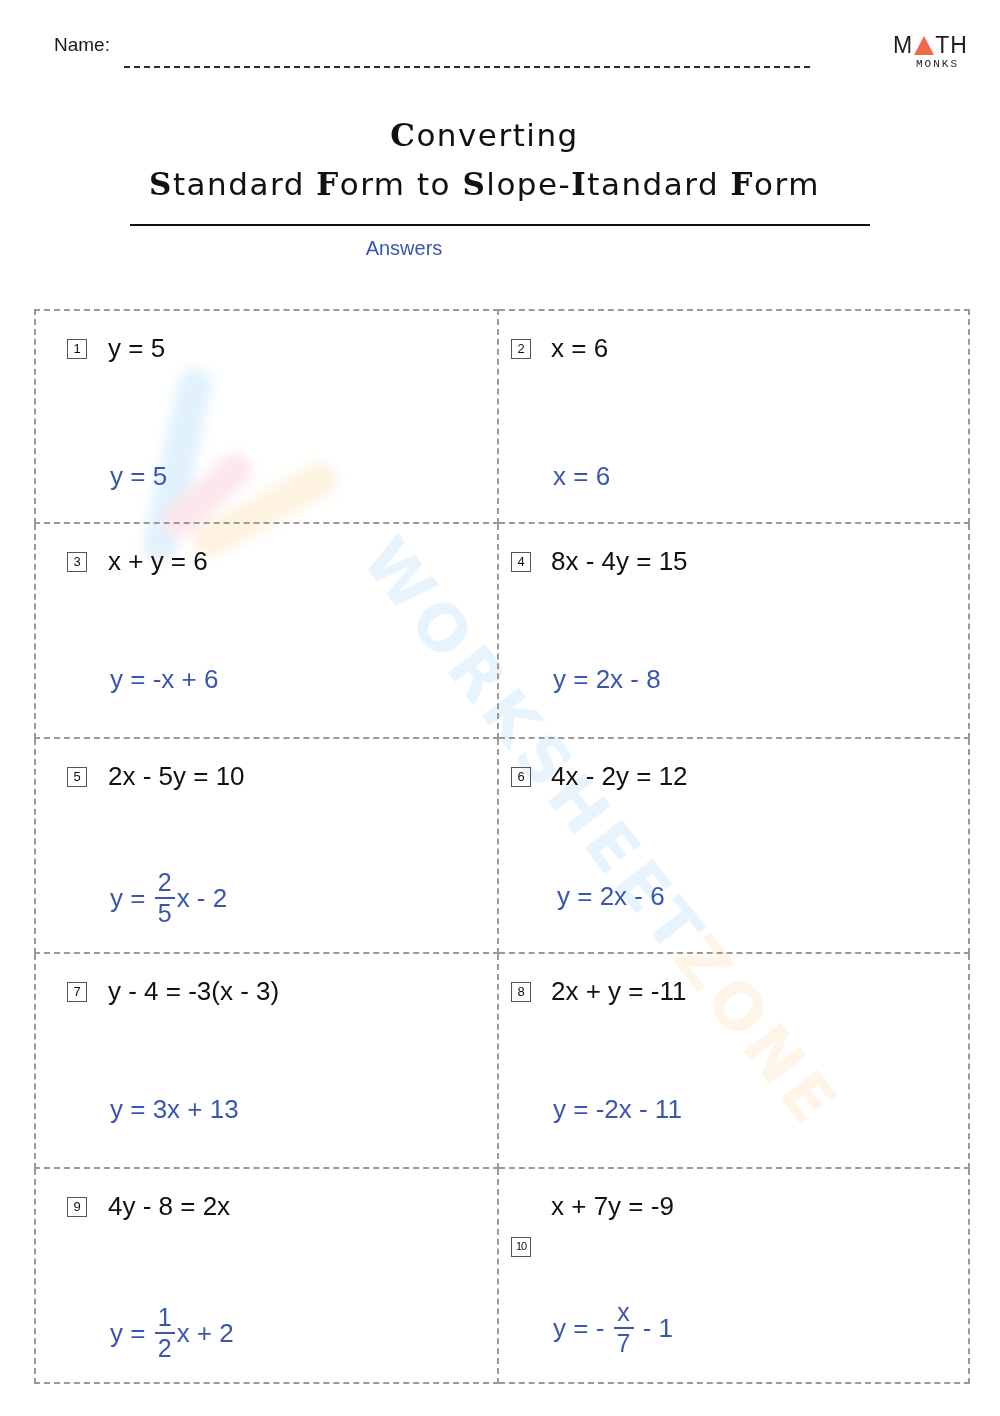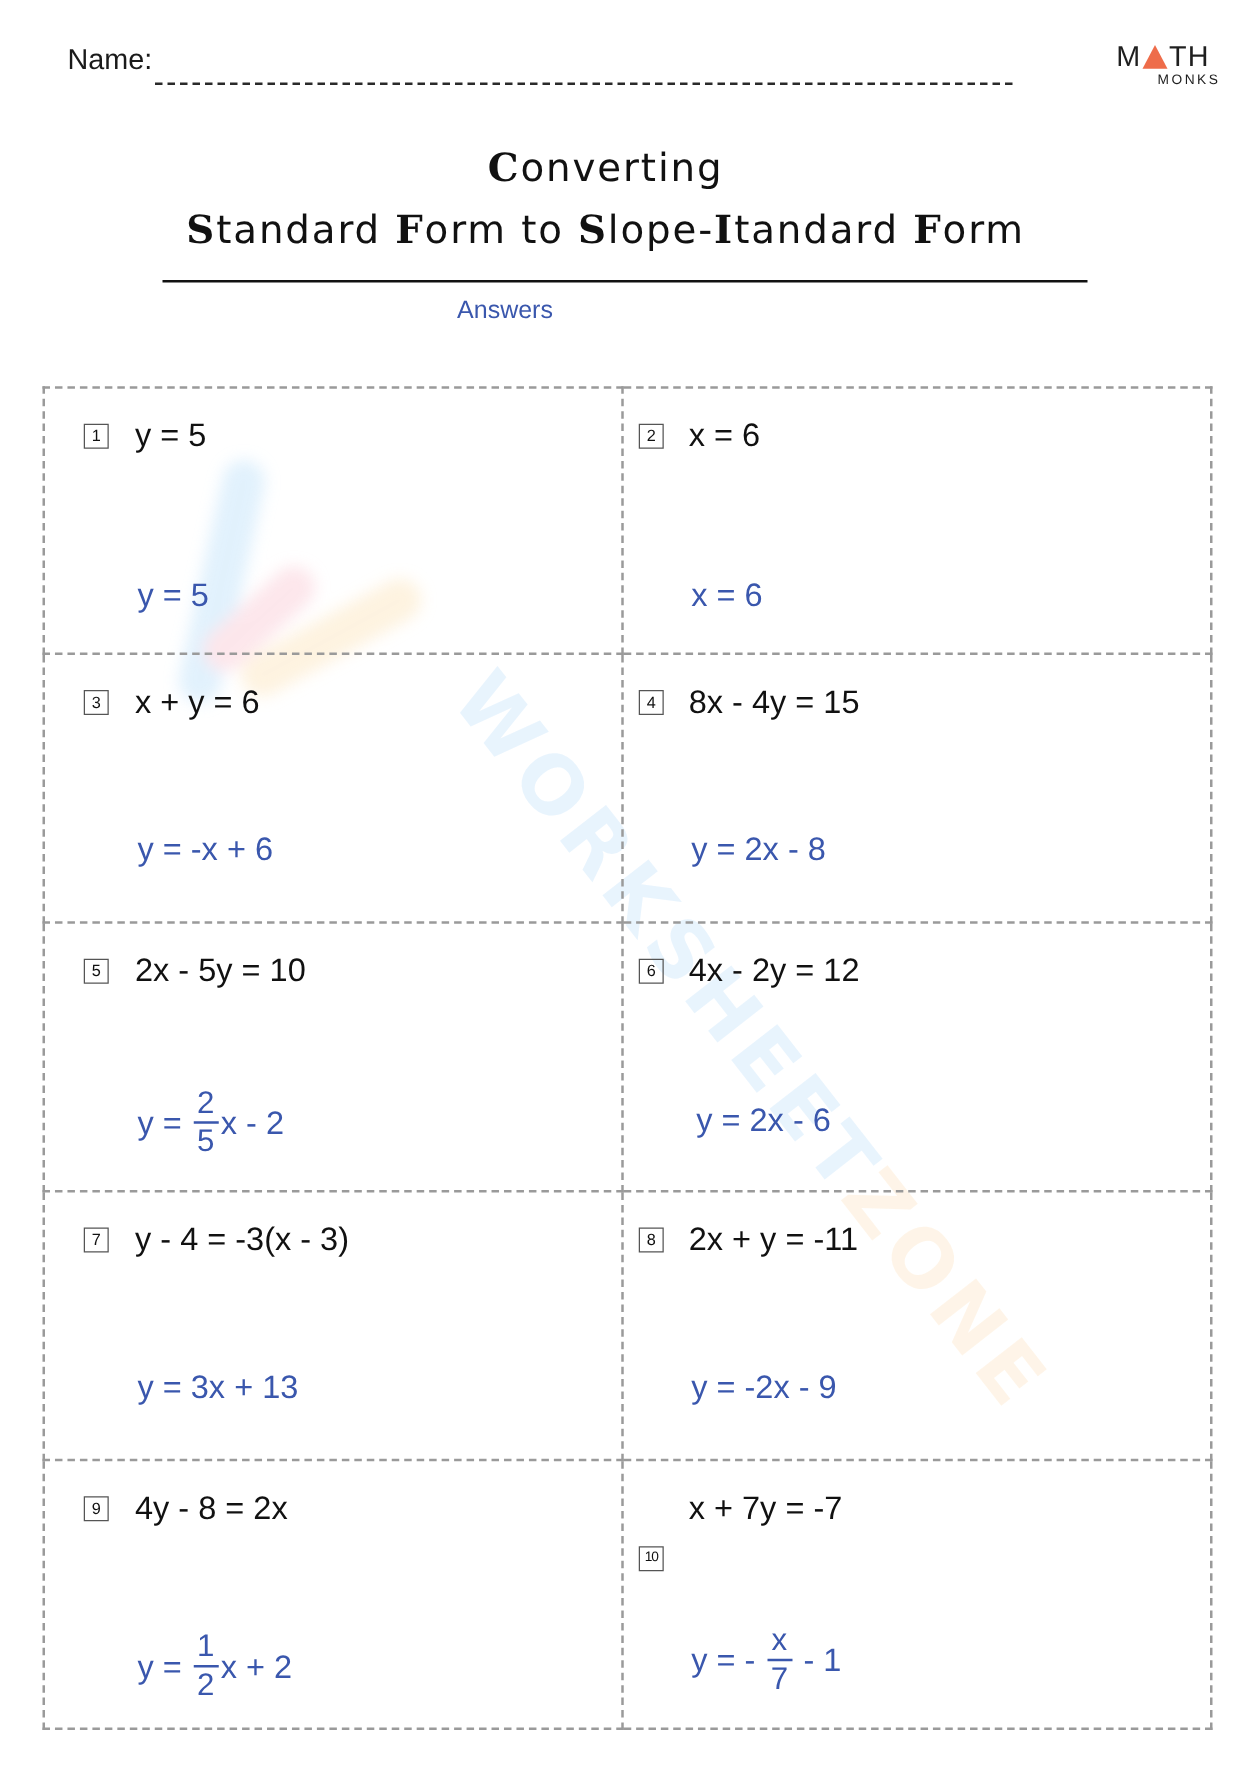--- a/index.html
+++ b/index.html
@@ -15,21 +15,21 @@
       font-family: "DejaVu Sans", sans-serif;
       color: #111111;
     }
 
     
     .name-label {
       position: absolute;
       left: 54px;
       top: 34px;
       font-family: "Liberation Sans", sans-serif;
-      font-size: 23px;
+      font-size: 19px;
       color: #1a1a1a;
     }
     .name-line {
       position: absolute;
       left: 124px;
       top: 66px;
       width: 686px;
       height: 0;
       border-top: 2px dashed #2a2a2a;
     }
@@ -52,25 +52,25 @@
     }
     .logo-tri {
       width: 0;
       height: 0;
       border-left: 10px solid transparent;
       border-right: 10px solid transparent;
       border-bottom: 19px solid #ee6c4a;
       margin: 0 1px 2px 1px;
     }
     .logo-monks {
-      font-family: Liberation Sans, sans-serif;
+      font-family: Liberation Mono, monospace;
       font-size: 11px;
       letter-spacing: 2px;
       color: #1f1f1f;
-      margin-left: 33px;
+      margin-left: 23px;
       margin-top: 1px;
     }
 
     .title {
       position: absolute;
       left: 0;
       width: 969px;
       text-align: center;
       font-family: "DejaVu Sans", sans-serif;
       font-size: 31px;
@@ -276,39 +276,39 @@
   </div>
 
   <div class="cell col-0">
     <div class="num-box">7</div>
     <div class="question">y - 4 = -3(x - 3)</div>
     <div class="answer plain" style="top:140px">y = 3x + 13</div>
   </div>
   <div class="cell col-1">
     <div class="num-box">8</div>
     <div class="question">2x + y = -11</div>
-    <div class="answer plain" style="top:140px">y = -2x - 9</div>
+    <div class="answer plain" style="top:140px">y = -2x - 11</div>
   </div>
 
   <div class="cell col-0">
     <div class="num-box">9</div>
     <div class="question">4y - 8 = 2x</div>
     <div class="answer frac-ans" style="top:135px">
       <span>y = </span>
       <span class="frac">
         <span class="frac-num">1</span>
         <span class="frac-bar"></span>
         <span class="frac-den">2</span>
       </span>
       <span>x + 2</span>
     </div>
   </div>
   <div class="cell col-1">
     <div class="num-box small">10</div>
-    <div class="question">x + 7y = -7</div>
+    <div class="question">x + 7y = -9</div>
     <div class="answer frac-ans" style="top:130px">
       <span>y = - </span>
       <span class="frac">
         <span class="frac-num">x</span>
         <span class="frac-bar"></span>
         <span class="frac-den">7</span>
       </span>
       <span> - 1</span>
     </div>
   </div>

